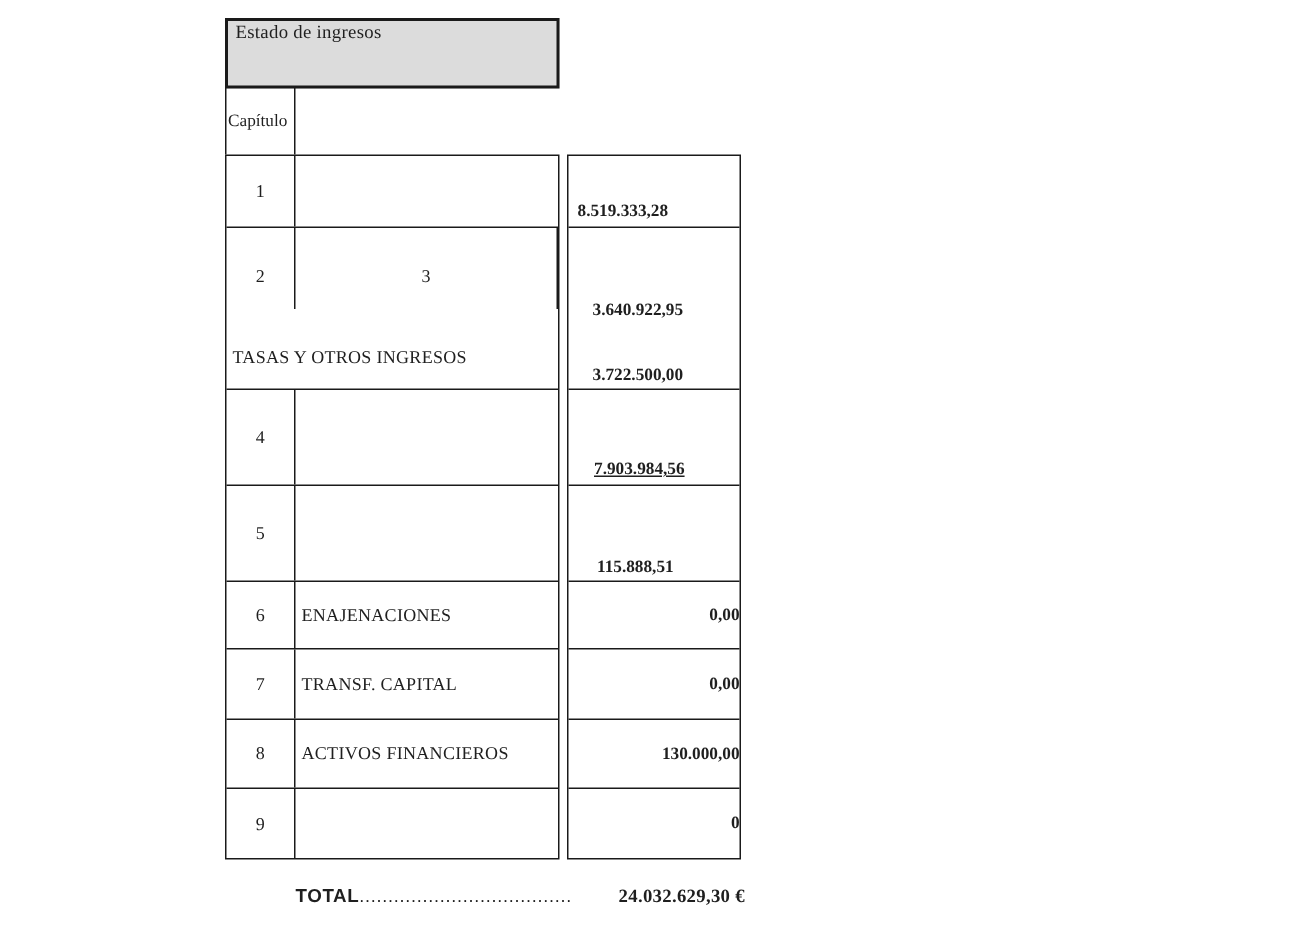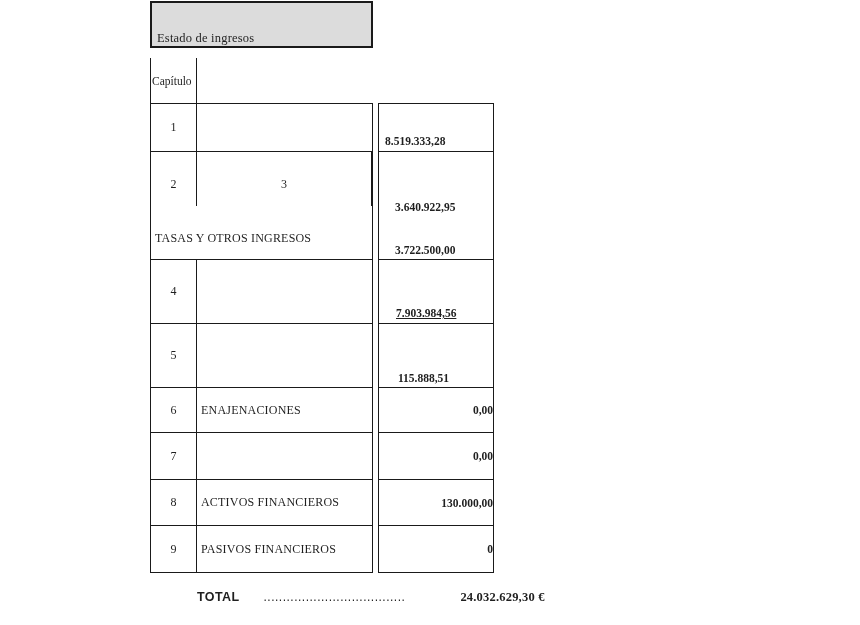--- a/index.html
+++ b/index.html
@@ -7,23 +7,23 @@
   body {
     width:860px; height:625px; position:relative; overflow:hidden;
     font-family:"Liberation Serif","DejaVu Serif",serif;
     color:#1f1f1f;
     -webkit-font-smoothing:antialiased;
   }
   .sheet { position:absolute; inset:0; background:#ffffff; }
 
   
   .header-box {
-    position:absolute; left:150px; top:1px; width:223px; height:47px;
+    position:absolute; left:150px; top:12px; width:223px; height:47px;
     background:#dcdcdc; border:2px solid #1a1a1a;
-    display:flex; align-items:flex-end; padding-left:5px;
+    display:flex; align-items:flex-start; padding-left:5px;
     font-size:12.5px; letter-spacing:0.2px;
   }
 
   
   .capitulo-cell {
     position:absolute; left:150px; top:58px; width:47px; height:45px;
     border-left:1px solid #1a1a1a; border-right:1px solid #1a1a1a;
     display:flex; align-items:center; padding-left:1px;
     font-size:11.5px;
   }
@@ -75,21 +75,21 @@
   .rrow.g2 { justify-content:flex-end; align-items:flex-start; padding:0 0 4px 17px;text-decoration:underline; }
   .rrow.g3 { justify-content:flex-end; align-items:flex-start; padding:0 0 3px 19px; }
   .rrow.g4, .rrow.g5, .rrow.g6, .rrow.g7 { justify-content:center; align-items:flex-end; }
 
   
   .lrow.g1 .num, .lrow.g1 .desc { padding-top:12px; }
 
   
   .total-row {
     position:absolute; left:197px; top:590px; height:18px;
-    display:flex; align-items:baseline; white-space:nowrap;gap:24px;
+    display:flex; align-items:baseline; white-space:nowrap;
   }
   .total-label {
     font-family:"Liberation Sans","DejaVu Sans",sans-serif;
     font-weight:bold; font-size:12.5px; letter-spacing:0.4px;
   }
   .total-dots {
     font-family:"Liberation Sans","DejaVu Sans",sans-serif;
     font-size:12px; letter-spacing:0.5px;
   }
   .total-amount {
@@ -123,28 +123,28 @@
       </div>
       <div class="lrow g3">
         <div class="num">5</div>
       </div>
       <div class="lrow g4">
         <div class="num">6</div>
         <div class="desc">ENAJENACIONES</div>
       </div>
       <div class="lrow g5">
         <div class="num">7</div>
+        <div class="desc">TRANSF. CAPITAL</div>
       </div>
       <div class="lrow g6">
         <div class="num">8</div>
         <div class="desc">ACTIVOS FINANCIEROS</div>
       </div>
       <div class="lrow g7">
         <div class="num">9</div>
-        <div class="desc">PASIVOS FINANCIEROS</div>
       </div>
     </div>
 
   <div class="right-table" id="right-table">
       <div class="rrow g0">
         <span class="amount">8.519.333,28</span>
       </div>
       <div class="rrow g1">
         <span class="amount">3.640.922,95</span>
         <span class="amount">3.722.500,00</span>

